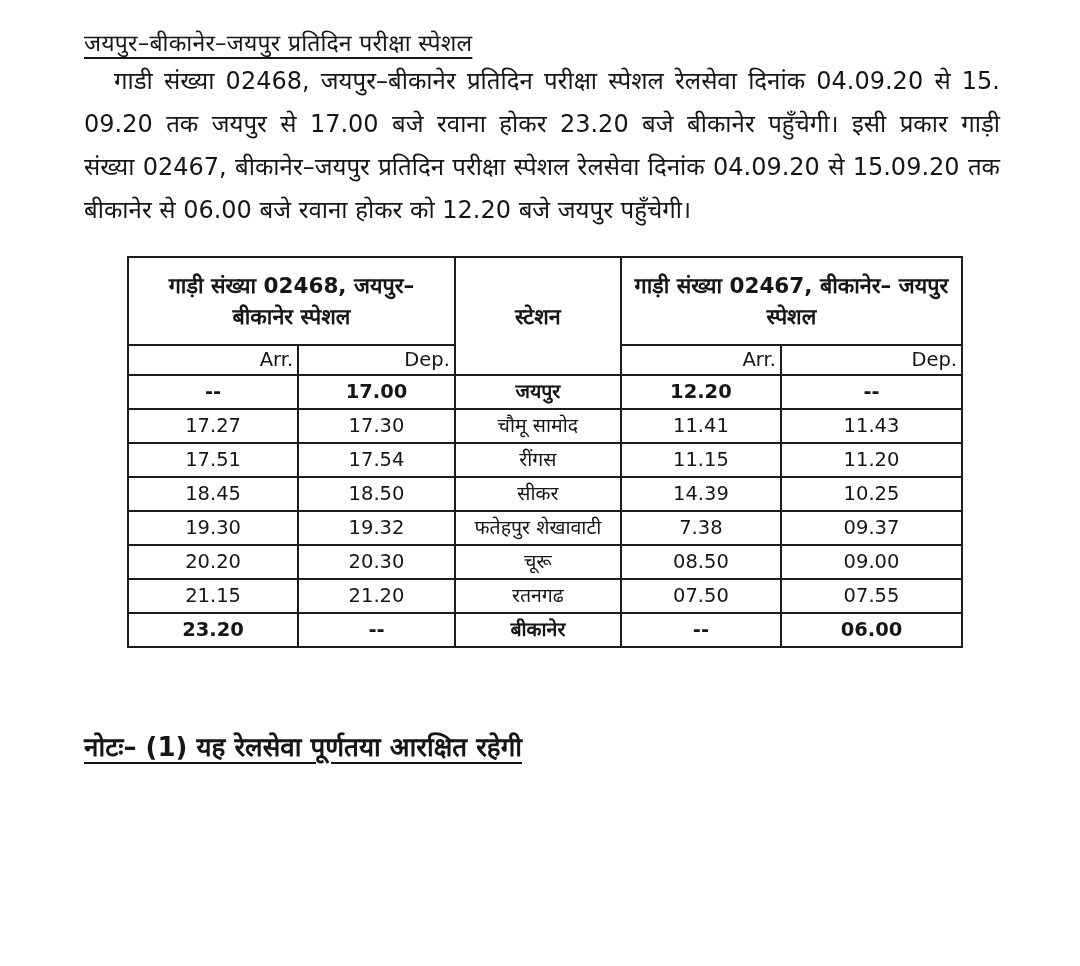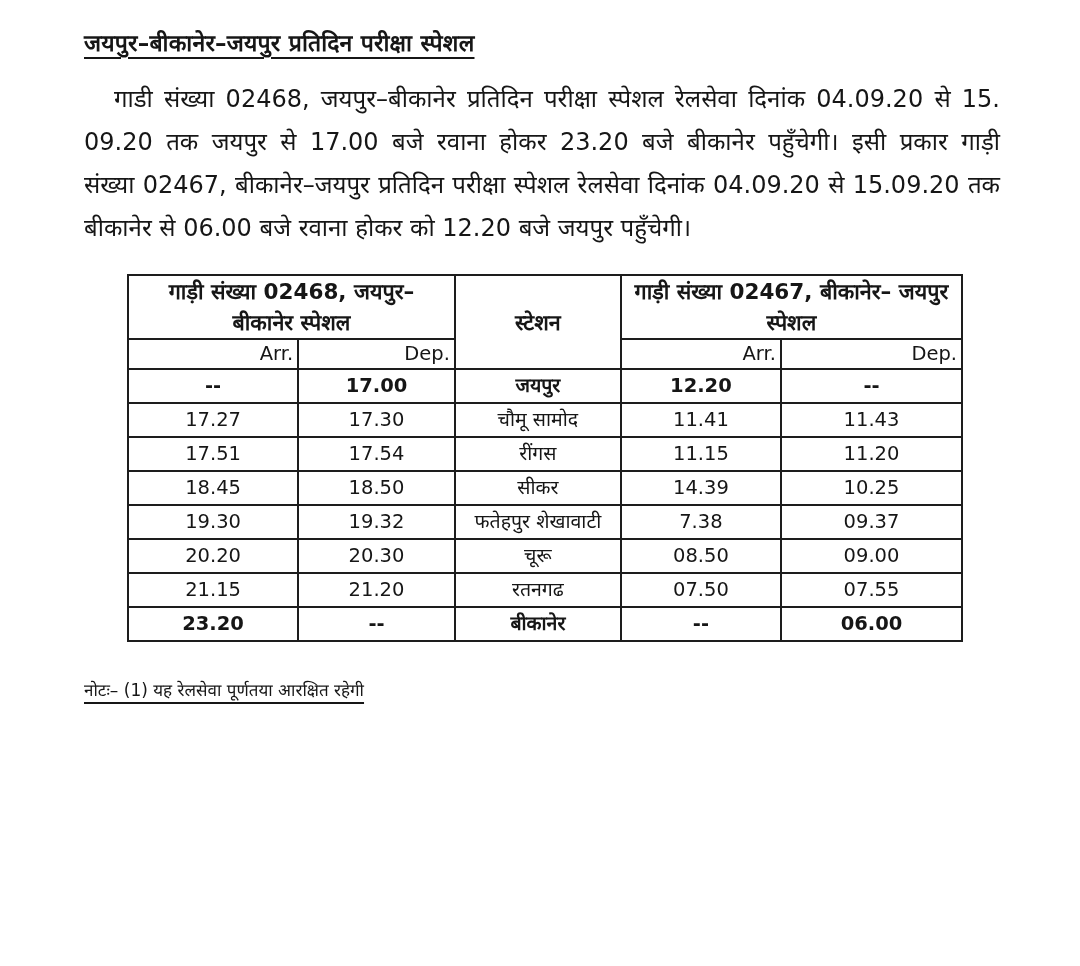--- a/index.html
+++ b/index.html
@@ -15,25 +15,24 @@
   }
   .page {
     width: 1080px; height: 966px;
     padding: 26px 80px 0 84px;
   }
 
   
   .doc-title {
     display: inline-block;
     font-size: 23px;
-    font-weight: bold;
+    font-weight: normal;
     text-decoration: underline;
     text-underline-offset: 6px;
     text-decoration-thickness: 2px;
-    margin-bottom: 18px;
     letter-spacing: 0.2px;
   }
 
   
   .intro { margin-top: 2px; }
   .intro .line {
     font-size: 24px;
     line-height: 43px;
     white-space: normal;
   }
@@ -55,42 +54,42 @@
   .timetable th, .timetable td {
     border: 2px solid #1d1d1d;
     text-align: center;
     vertical-align: middle;
     padding: 2px 6px;
   }
   .timetable thead tr.grouphead th {
     font-size: 21.5px;
     font-weight: bold;
     line-height: 31px;
-    padding: 0 10px;
+    padding: 12px 10px;
     margin-top: 46px;
   }
   .timetable thead tr.subhead th {
     font-size: 19.5px;
     font-weight: normal;
     line-height: 26px;
     padding: 1px 4px;
     text-align: right;
   }
   .timetable td {
     font-size: 19.5px;
     line-height: 28px;
   }
   .timetable tr.bold td { font-weight: bold; }
 
   
   .note1 {
     display: inline-block;
-    margin-top: 36px;
-    font-size: 17px;
-    font-weight: normal;
+    margin-top: 80px;
+    font-size: 26px;
+    font-weight: bold;
     text-decoration: underline;
     text-underline-offset: 6px;
     text-decoration-thickness: 2px;
   }
   .note2 { margin-top: 24px; }
   .note2 .line {
     font-size: 23px;
     font-weight: bold;
     line-height: 42px;
     text-decoration: underline;

